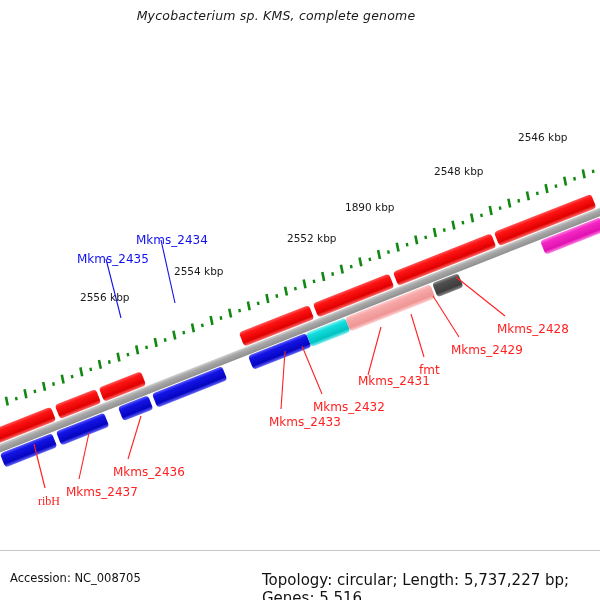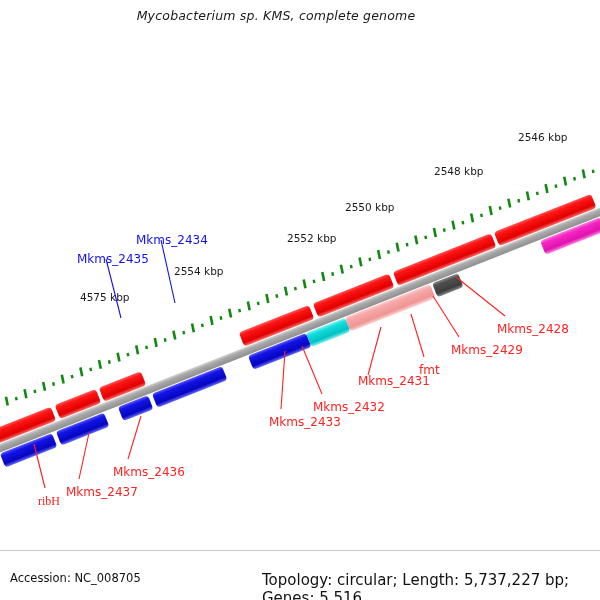--- a/index.html
+++ b/index.html
@@ -195,24 +195,24 @@
           <line x1="45" y1="488" x2="34" y2="444" stroke="#ff2020" stroke-width="1.1"></line>
           <line x1="161" y1="240" x2="175" y2="303" stroke="#1111ee" stroke-width="1.1"></line>
           <line x1="106" y1="259" x2="121" y2="318" stroke="#1111ee" stroke-width="1.1"></line>
         </g>
     </g>
   </svg>
 
   <div id="scale-label-layer">
       <div class="lbl lbl-kbp" style="left: 518px; top: 131px;">2546 kbp</div>
       <div class="lbl lbl-kbp" style="left: 434px; top: 165px;">2548 kbp</div>
-      <div class="lbl lbl-kbp" style="left: 345px; top: 201px;">2550 kbp</div>
+      <div class="lbl lbl-kbp" style="left: 345px; top: 201px;">1890 kbp</div>
       <div class="lbl lbl-kbp" style="left: 259px; top: 232px; margin-left: 28px;">2552 kbp</div>
       <div class="lbl lbl-kbp" style="left: 174px; top: 265px;">2554 kbp</div>
-      <div class="lbl lbl-kbp" style="left: 80px; top: 291px;">4575 kbp</div>
+      <div class="lbl lbl-kbp" style="left: 80px; top: 291px;">2556 kbp</div>
     </div>
 
   <div id="gene-label-layer">
       <div class="lbl lbl-red" style="left: 497px; top: 322px;">Mkms_2428</div>
       <div class="lbl lbl-red" style="left: 451px; top: 343px;">Mkms_2429</div>
       <div class="lbl lbl-red" style="left: 419px; top: 363px;">fmt</div>
       <div class="lbl lbl-red" style="left: 358px; top: 374px;">Mkms_2431</div>
       <div class="lbl lbl-red" style="left: 313px; top: 400px;">Mkms_2432</div>
       <div class="lbl lbl-red" style="left: 269px; top: 415px; text-align: right;">Mkms_2433</div>
       <div class="lbl lbl-red" style="left: 113px; top: 465px;">Mkms_2436</div>

